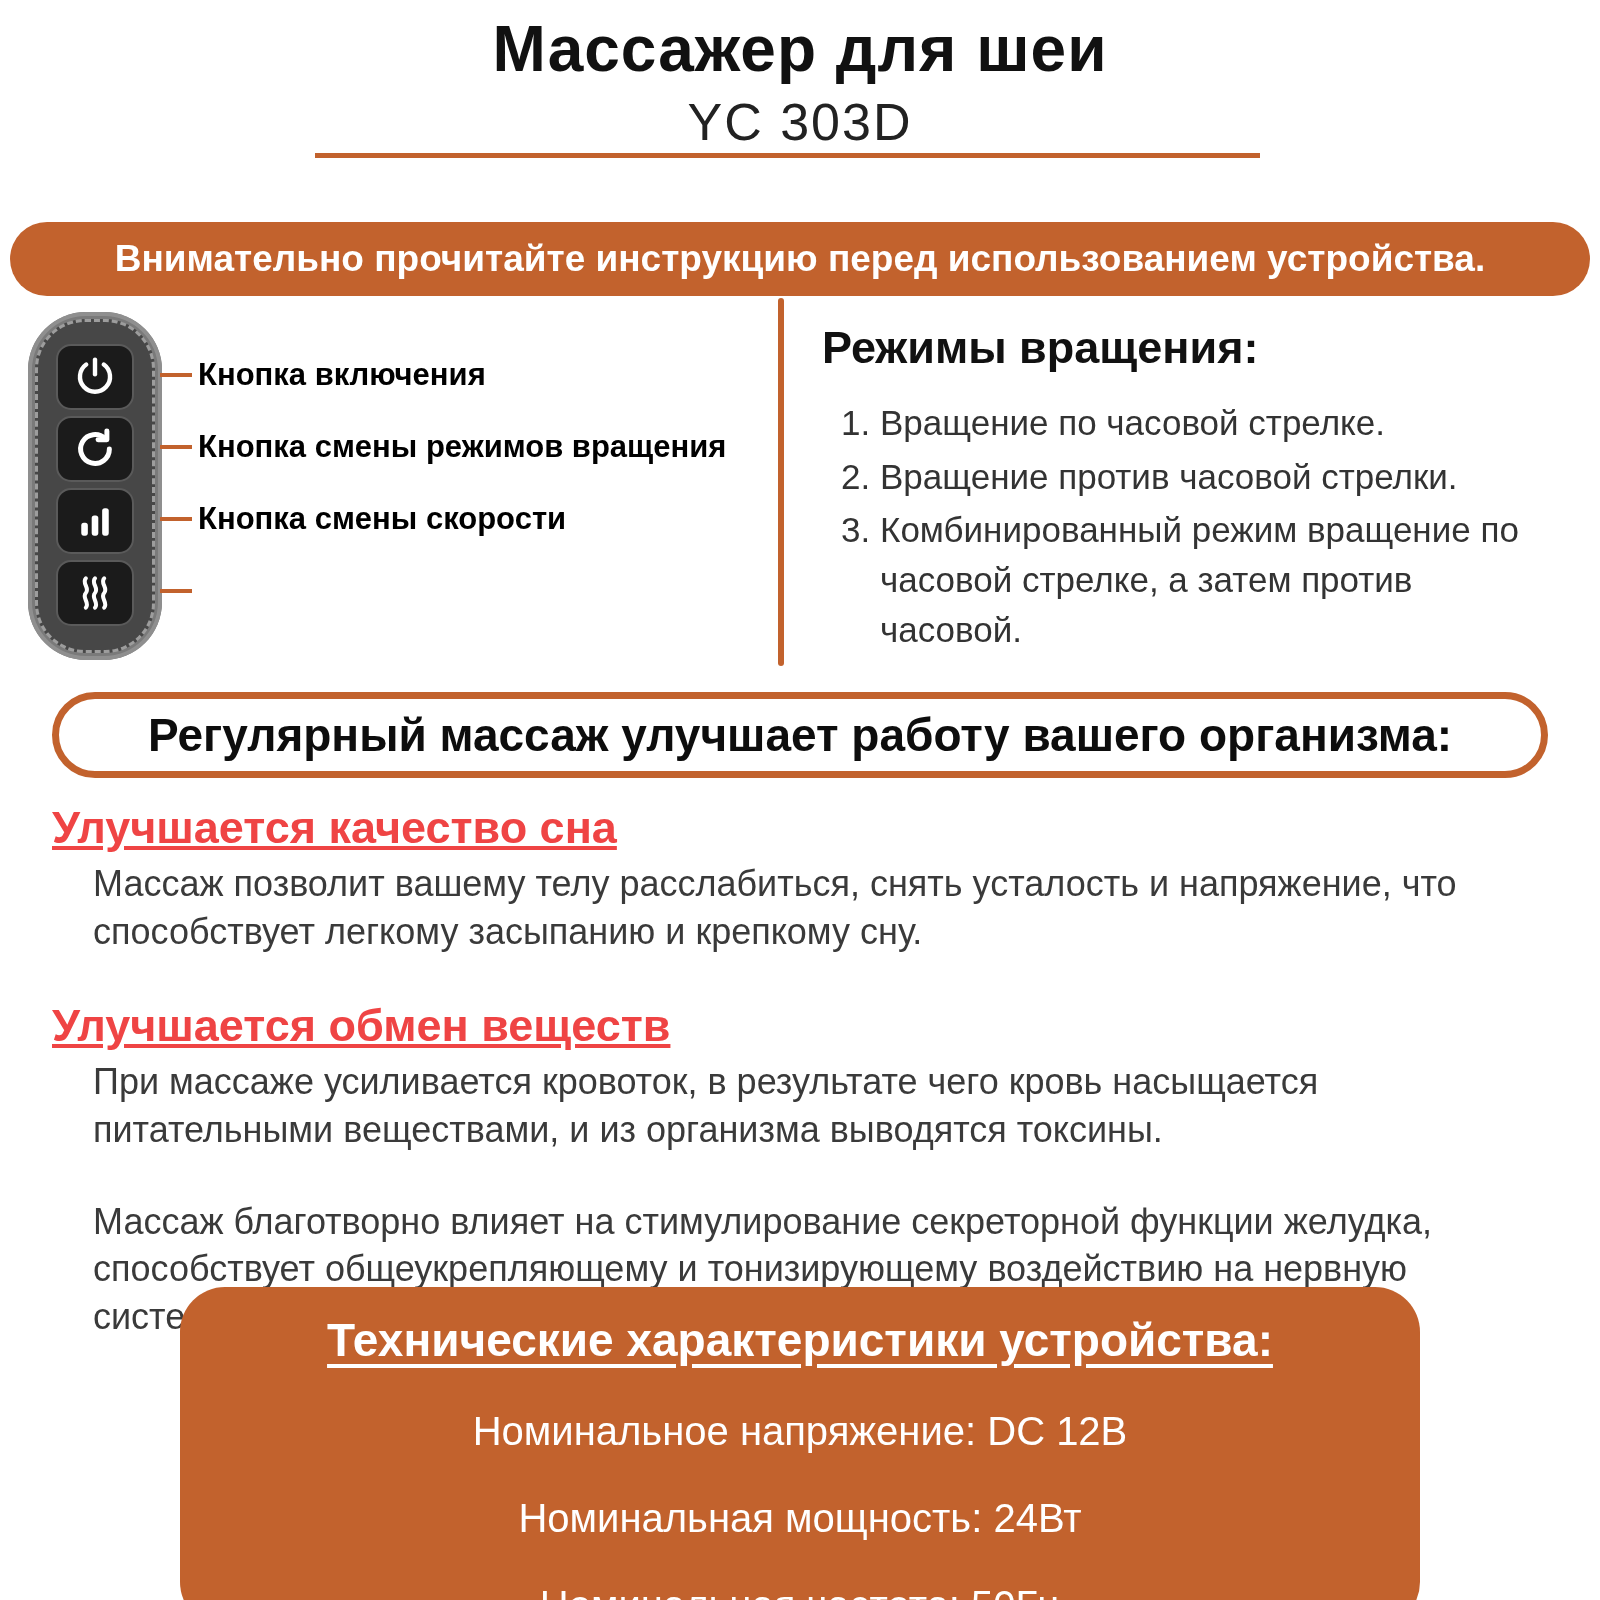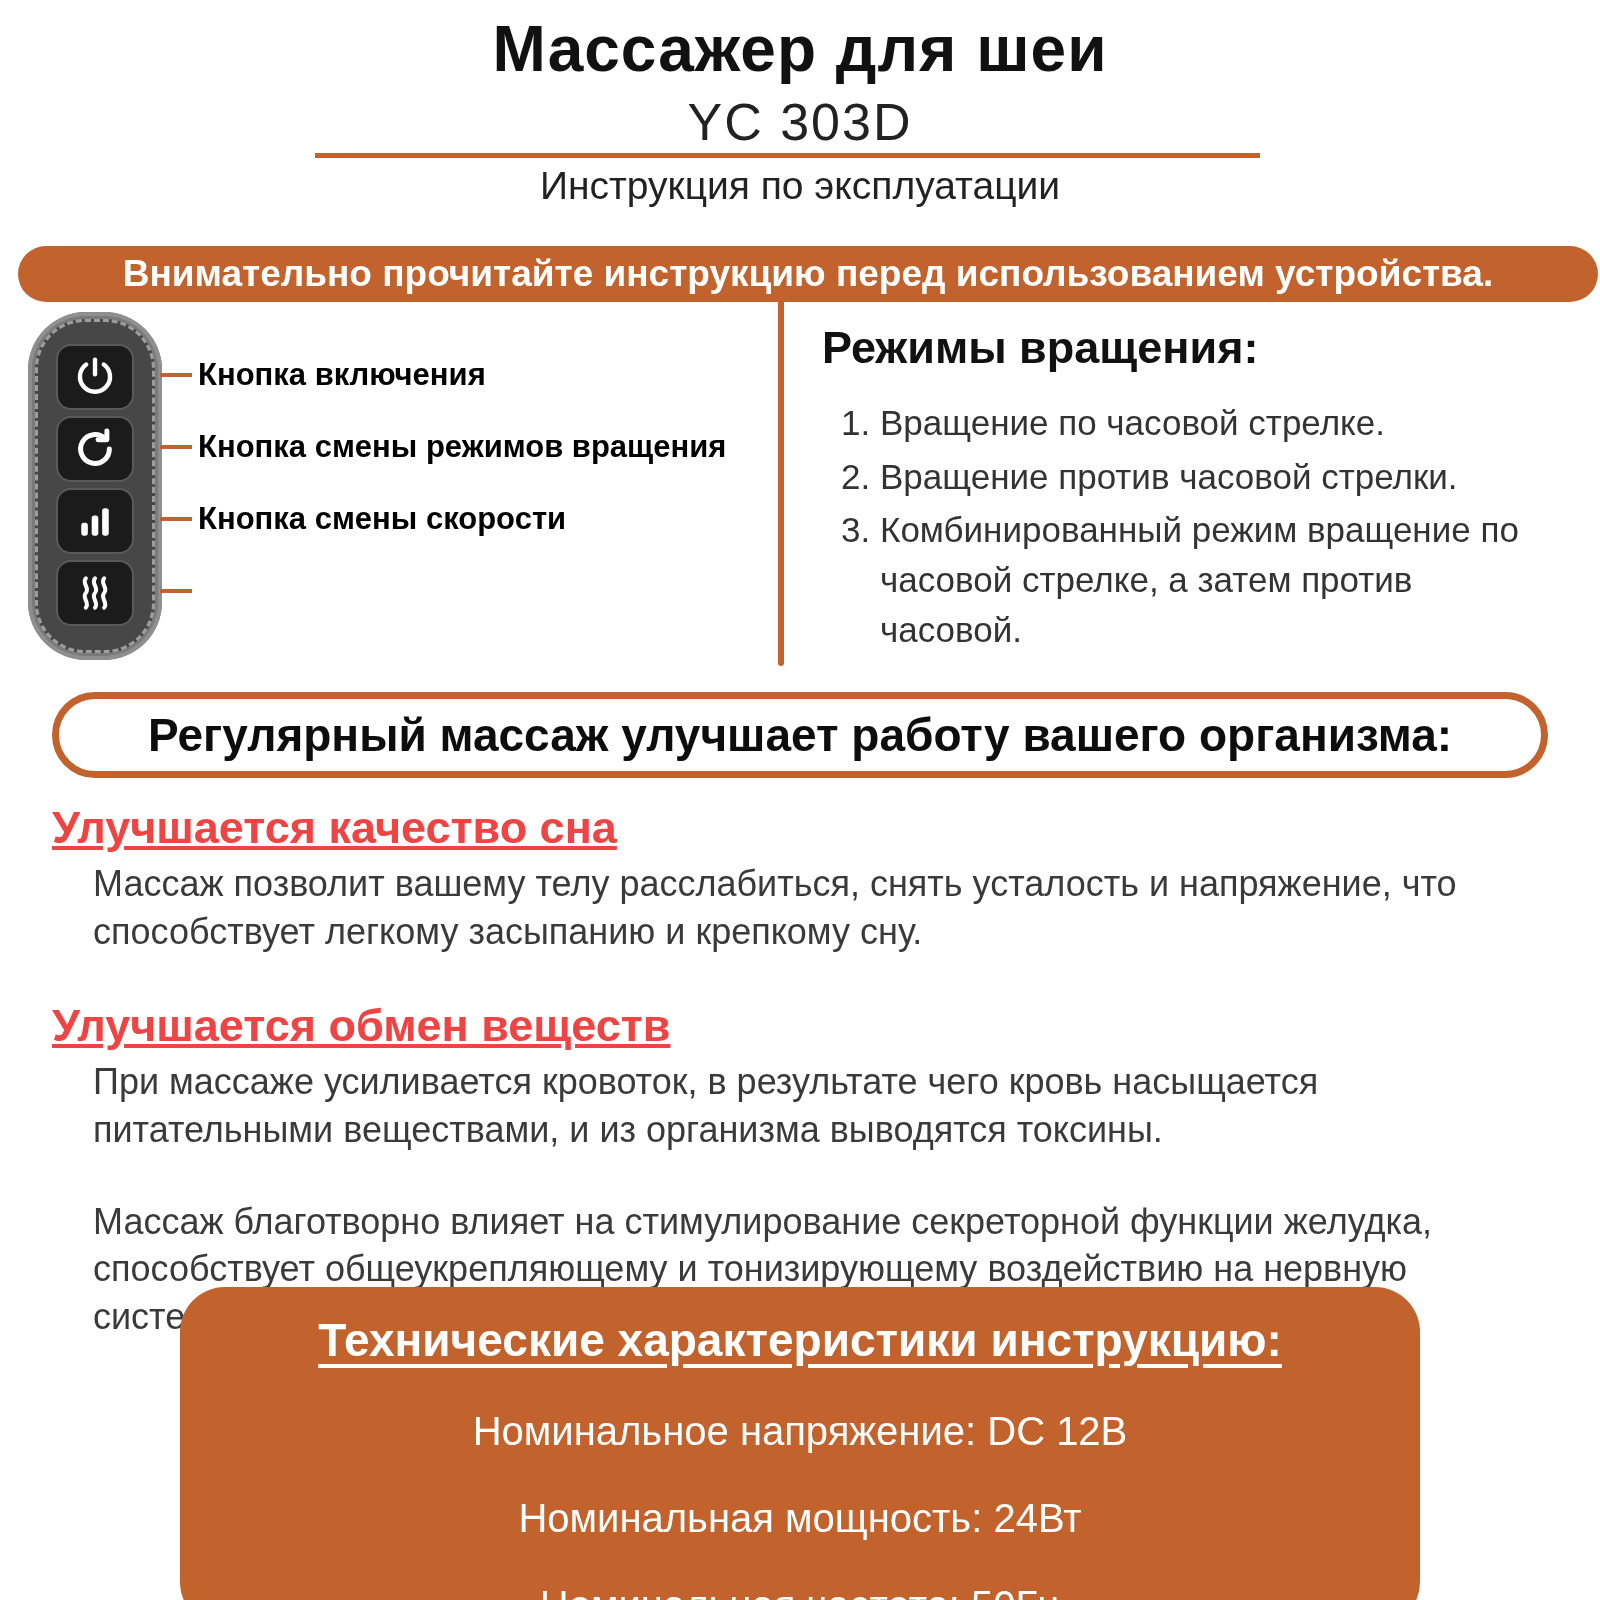--- a/index.html
+++ b/index.html
@@ -12,24 +12,24 @@
   
   .page-title { position:absolute; top:12px; left:0; width:100%; text-align:center;
     font-size:64px; font-weight:800; letter-spacing:1px; color:#111; }
   .model { position:absolute; top:92px; left:0; width:100%; text-align:center;
     font-size:52px; font-weight:400; letter-spacing:2px; color:#222; }
   .title-rule { position:absolute; top:153px; left:315px; width:945px; height:5px;
     background:var(--color-accent,#C2622D); }
   .subtitle { position:absolute; top:164px; left:0; width:100%; text-align:center;
     font-size:39px; font-weight:400; color:#222; }
   
-  .banner { position:absolute; top:222px; left:18px; width:1580px; height:56px;
+  .banner { position:absolute; top:222px; left:10px; width:1580px; height:74px;
     background:var(--color-accent,#C2622D); border-radius:37px;
     display:flex; align-items:center; justify-content:center;
-    color:#fff; font-size:37px; font-weight:700;margin-top:24px; }
+    color:#fff; font-size:37px; font-weight:700; }
   
   .remote { position:absolute; left:28px; top:312px; width:134px; height:348px;
     background:#7a7a7a; border-radius:58px;
     box-shadow:inset 0 0 0 4px #8f8f8f; }
   .remote-inner { position:absolute; left:7px; top:7px; right:7px; bottom:7px;
     background:#474747; border-radius:50px; border:3px dashed #9d9d9d; }
   .remote-btn { position:absolute; left:50%; transform:translateX(-50%);
     width:78px; height:66px; background:#1b1b1b; border:2px solid #5a5a5a;
     border-radius:15px; display:flex; align-items:center; justify-content:center; }
   .remote-btn.b1 { top:22px; }
@@ -73,21 +73,20 @@
   svg { display:block; }
 </style>
 </head>
 <body>
 
 <div class="page">
 
   <div class="page-title">Массажер для шеи</div>
   <div class="model">YC 303D</div>
   <div class="title-rule"></div>
-  <div class="subtitle">Инструкция по эксплуатации</div>
 
   <div class="banner">Внимательно прочитайте инструкцию перед использованием устройства.</div>
 
   <div class="remote">
     <div class="remote-inner">
       <div class="remote-btn b1">
         <span>
           <svg viewBox="0 0 24 24" width="44" height="44" fill="none" stroke="#fff" stroke-width="2.4" stroke-linecap="round">
             <path d="M12 2.5v8"></path>
             <path d="M7.2 5.2a8.2 8.2 0 1 0 9.6 0"></path>
@@ -152,19 +151,19 @@
     <div class="benefit">
       <div class="benefit-heading">Улучшается обмен веществ</div>
       <div class="benefit-text">При массаже усиливается кровоток, в результате чего кровь насыщается питательными веществами, и из организма выводятся токсины.</div>
     </div>
     <div class="benefit">
       <div class="benefit-text">Массаж благотворно влияет на стимулирование секреторной функции желудка, способствует общеукрепляющему и тонизирующему воздействию на нервную систему, при этом укрепляет мышцы брюшного пресса.</div>
     </div>
   </div>
 
   <div class="specs">
-    <div class="specs-title">Технические характеристики инструкцию:</div>
+    <div class="specs-title">Технические характеристики устройства:</div>
     <div class="spec-item">Номинальное напряжение: DC 12В</div>
     <div class="spec-item">Номинальная мощность: 24Вт</div>
     <div class="spec-item">Номинальная частота: 50Гц</div>
   </div>
 
 </div>
 
 </body></html>

